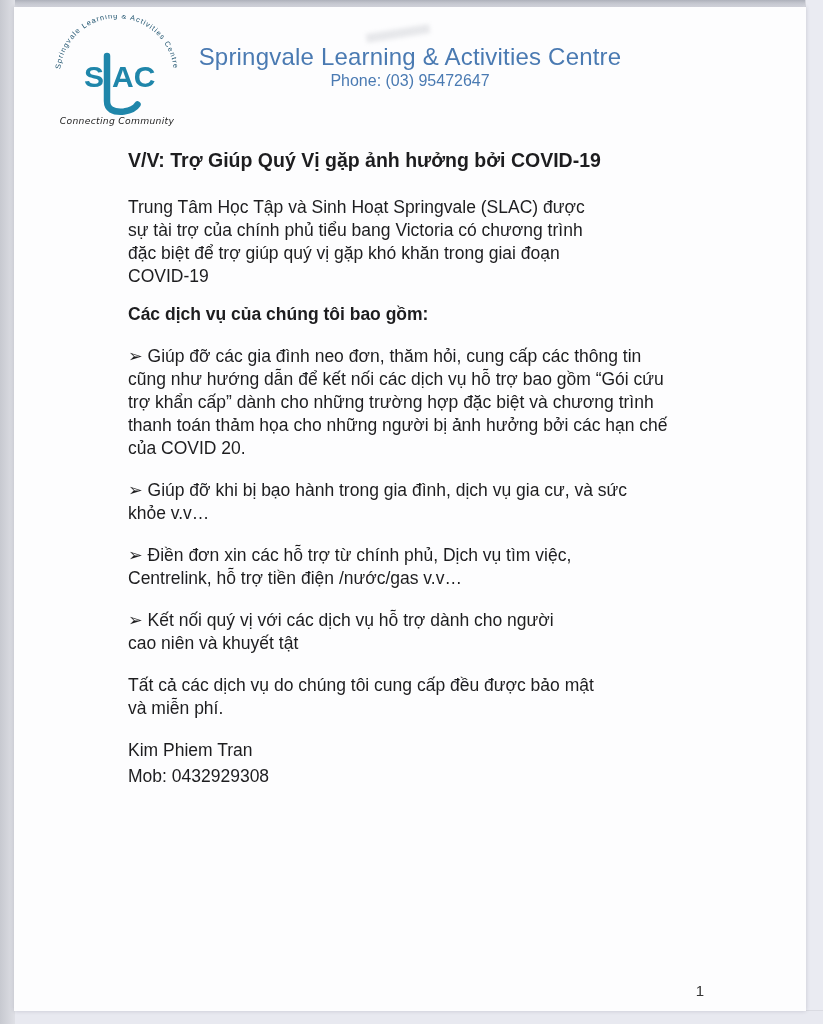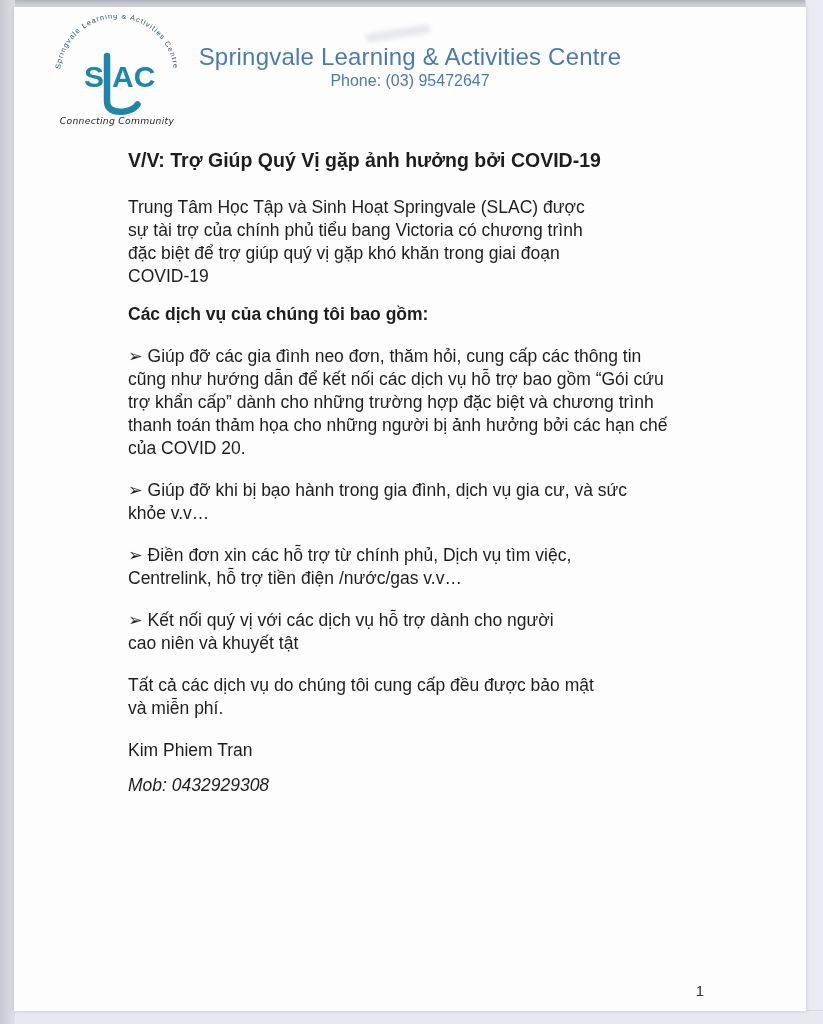--- a/index.html
+++ b/index.html
@@ -35,21 +35,21 @@
 
   
   .content {
     padding:0 84px 0 114px; color:#1d1d1f;
     font-size:17.5px; line-height:23px;
   }
   .content p { margin:19px 0 0 0; white-space:pre-line; }
   p.subject { margin:0; font-weight:bold; font-size:19.5px; line-height:25px; }
   p.intro { margin-top:23px; }
   p.services-heading { font-weight:bold; margin-top:15px; }
-  p.signature-mobile { margin-top:12px;font-style:italic; }
+  p.signature-mobile { margin-top:3px; }
 
   .page-number { position:absolute; left:666px; top:975px; width:40px;
     text-align:center; font-size:15px; color:#333; }
 </style>
 </head>
 <body>
 
 <div class="strip-top"></div>
 <div class="strip-right"></div>
 <div class="strip-bottom"></div>

